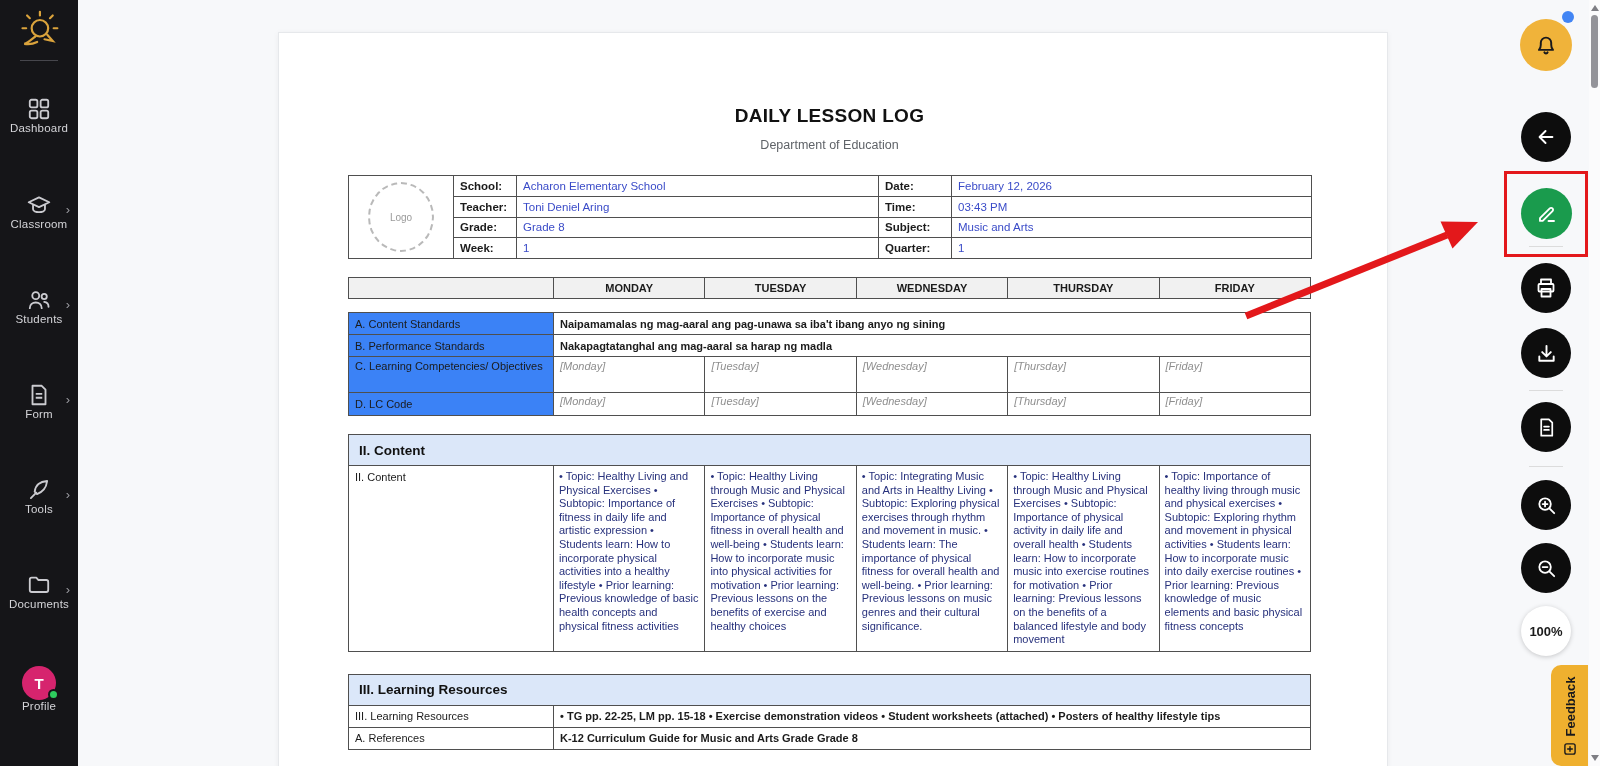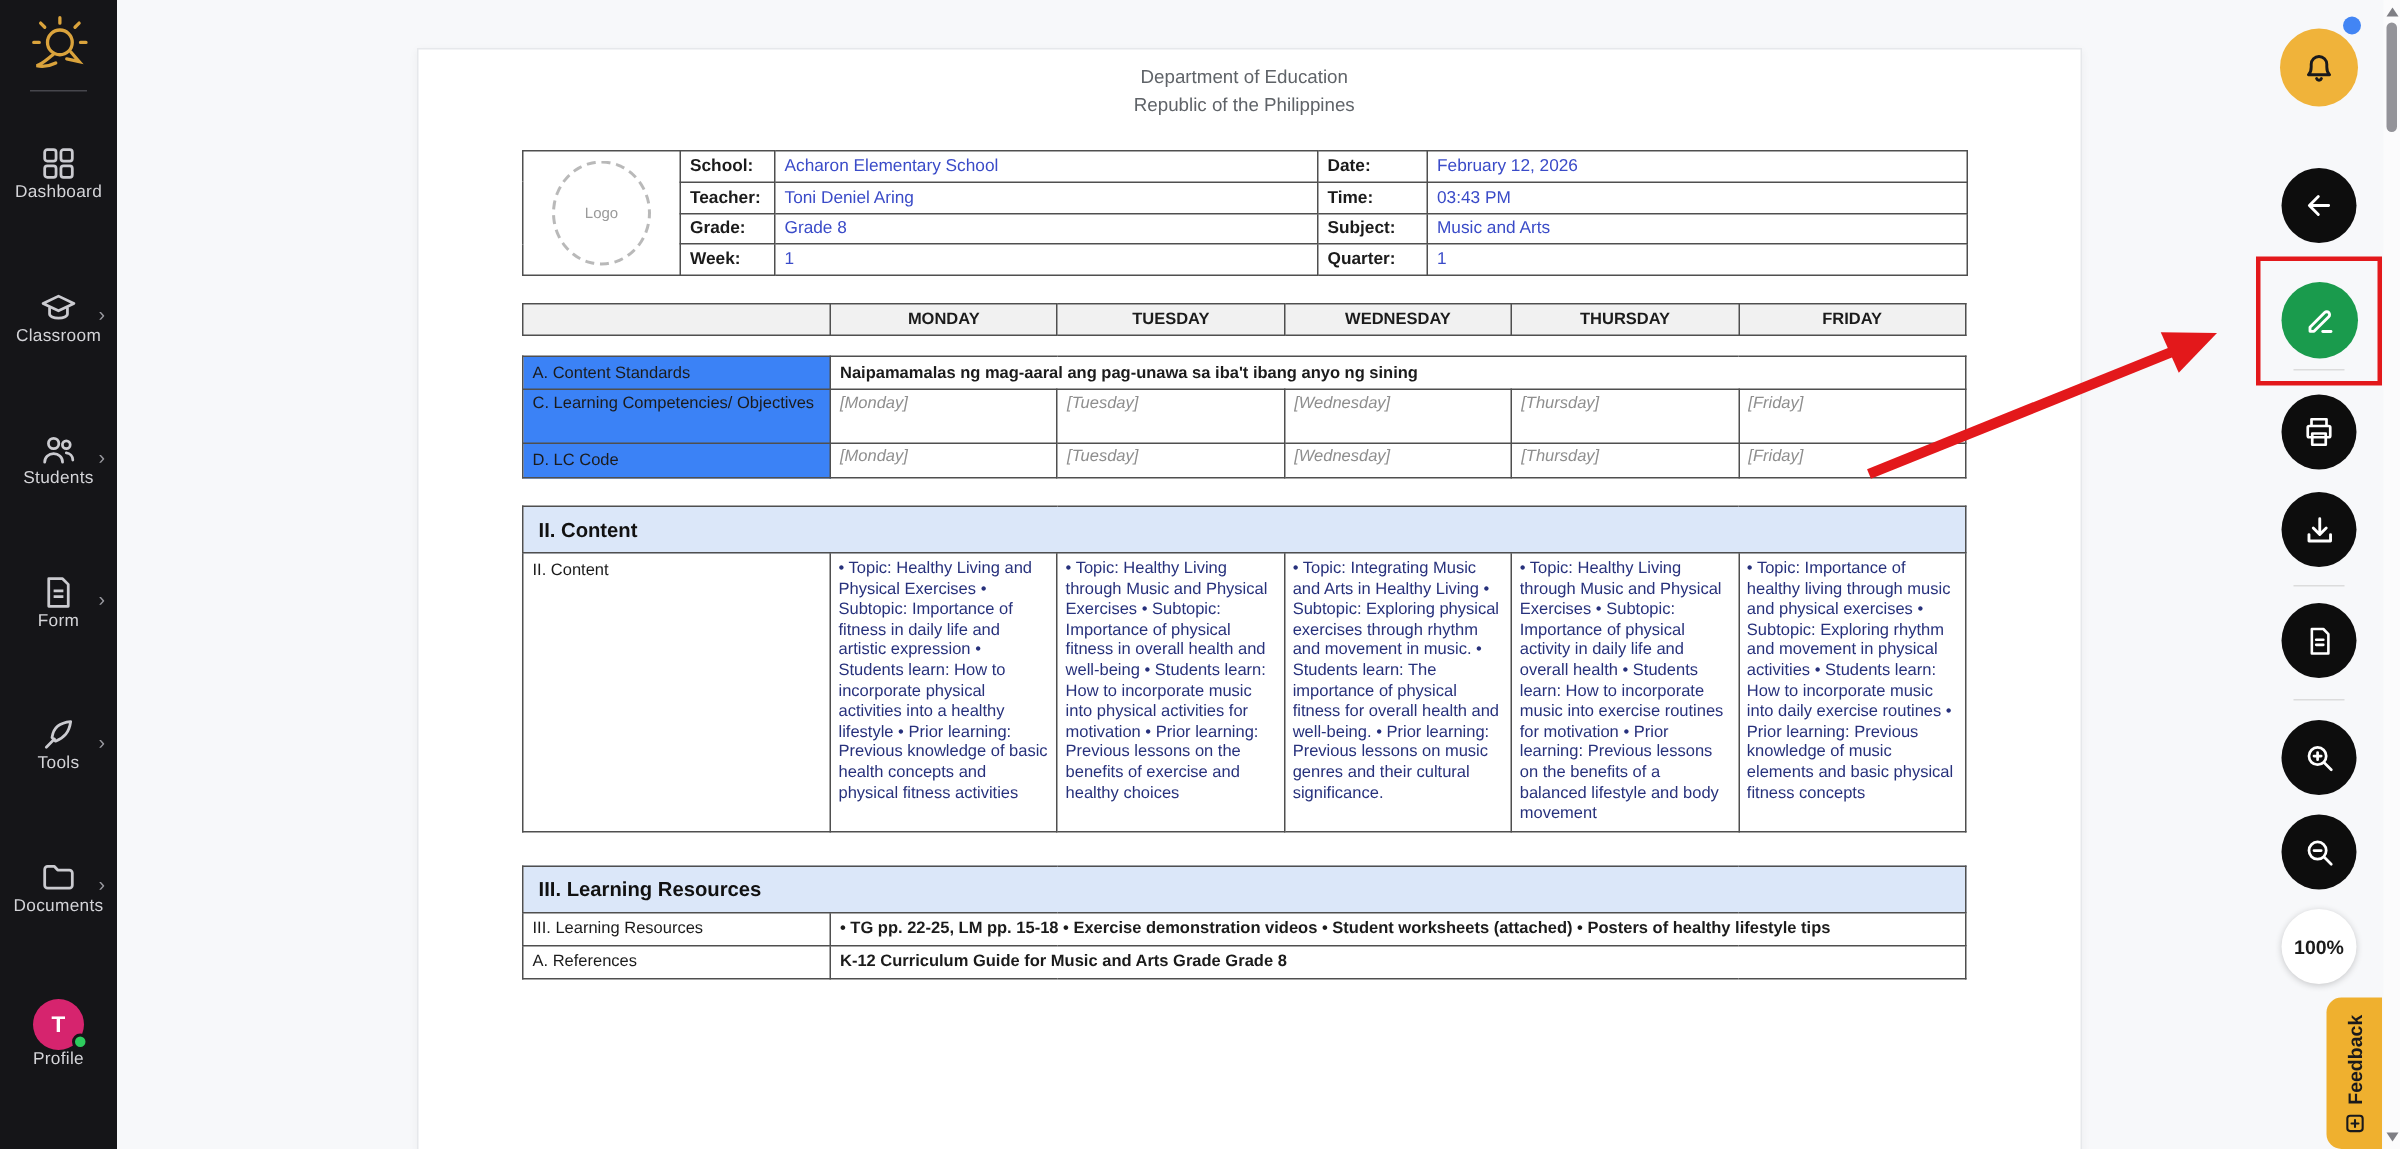--- a/index.html
+++ b/index.html
@@ -156,22 +156,22 @@
     <div class="avatar">
       <span>T</span>
       <span class="status-dot"></span>
     </div>
     <div class="nav-label">Profile</div>
   </div>
 </div>
 
 <div class="page">
   <div class="doc-content">
+    <div class="doc-title">DAILY LESSON LOG</div>
     <div class="doc-sub first">Department of Education</div>
-    <div class="doc-sub second">Republic of the Philippines</div>
 
     <table class="info-table">
       <colgroup>
           <col style="width:105px">
           <col style="width:63px">
           <col style="width:362px">
           <col style="width:73px">
           <col style="width:360px">
         </colgroup>
       <tbody>
@@ -233,20 +233,24 @@
           <col>
           <col>
           <col>
           <col>
         </colgroup>
       <tbody>
           <tr style="height:22px;">
         <td class="std-label">A. Content Standards</td>
         <td class="std-value" colspan="5">Naipamamalas ng mag-aaral ang pag-unawa sa iba't ibang anyo ng sining</td>
       </tr>
+      <tr style="height:22px;">
+        <td class="std-label">B. Performance Standards</td>
+        <td class="std-value" colspan="5">Nakapagtatanghal ang mag-aaral sa harap ng madla</td>
+      </tr>
       <tr class="row-tall">
         <td class="std-label indent">C. Learning Competencies/ Objectives</td>
         <td class="ph">[Monday]</td>
         <td class="ph">[Tuesday]</td>
         <td class="ph">[Wednesday]</td>
         <td class="ph">[Thursday]</td>
         <td class="ph">[Friday]</td>
       </tr>
       <tr style="height:23px;">
         <td class="std-label">D. LC Code</td>

